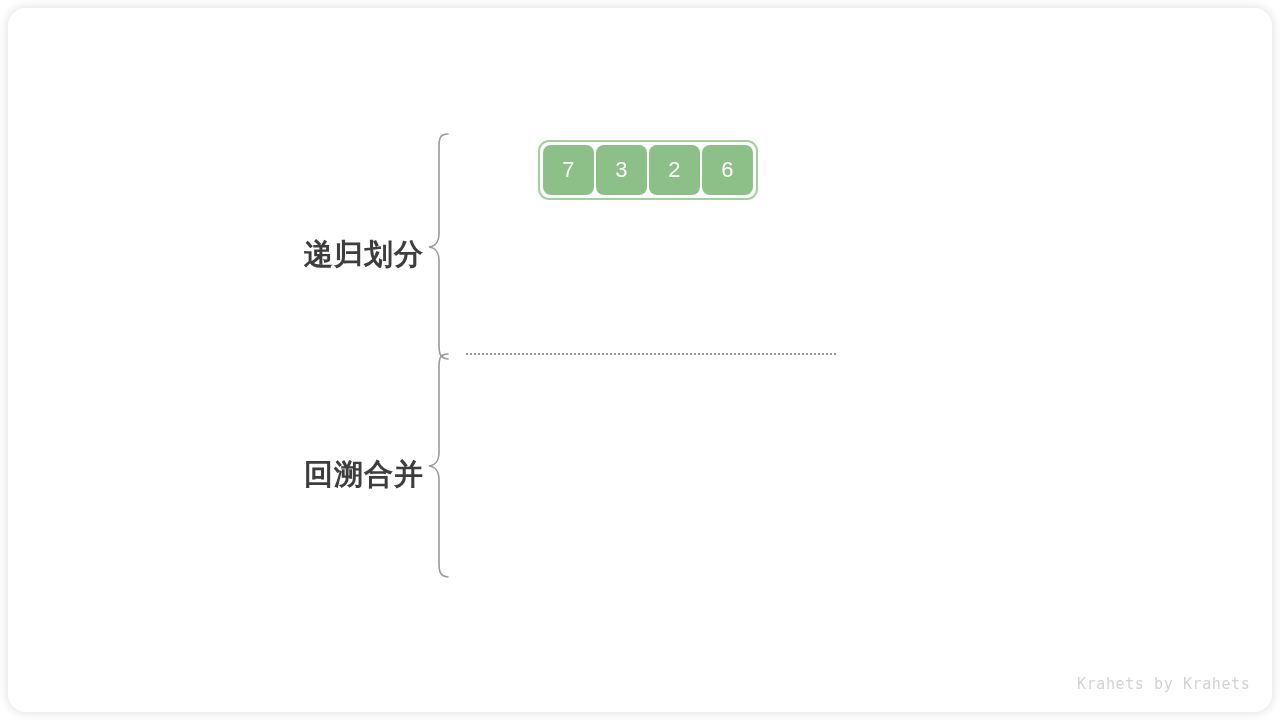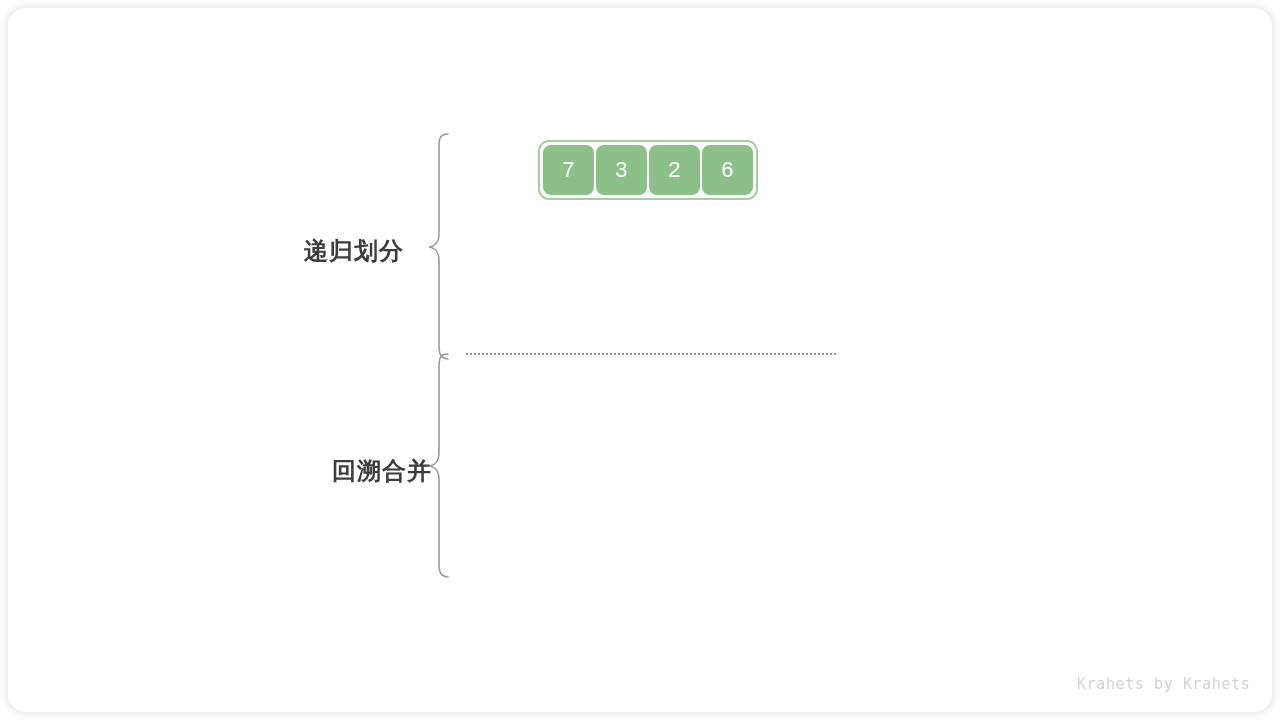--- a/index.html
+++ b/index.html
@@ -61,28 +61,28 @@
     justify-content: center;
     color: #ffffff;
     font-size: 22px;
     font-weight: 400;
     letter-spacing: 0.5px;
   }
 
   
   .section-label {
     position: absolute;
-    font-size: 24px;
+    font-size: 29px;
     font-weight: bold;
     color: #3d3d3d;
     letter-spacing: 1px;
     white-space: nowrap;
   }
   #label-divide { left: 304px; top: 235px; }
-  #label-merge  { left: 304px; top: 455px; margin-left: 28px; }
+  #label-merge  { left: 304px; top: 455px; }
 
   
   .brace-svg {
     position: absolute;
     overflow: visible;
   }
   #brace-divide { left: 424px; top: 132px; }
   #brace-merge  { left: 424px; top: 352px; }
   .brace-path {
     fill: none;

